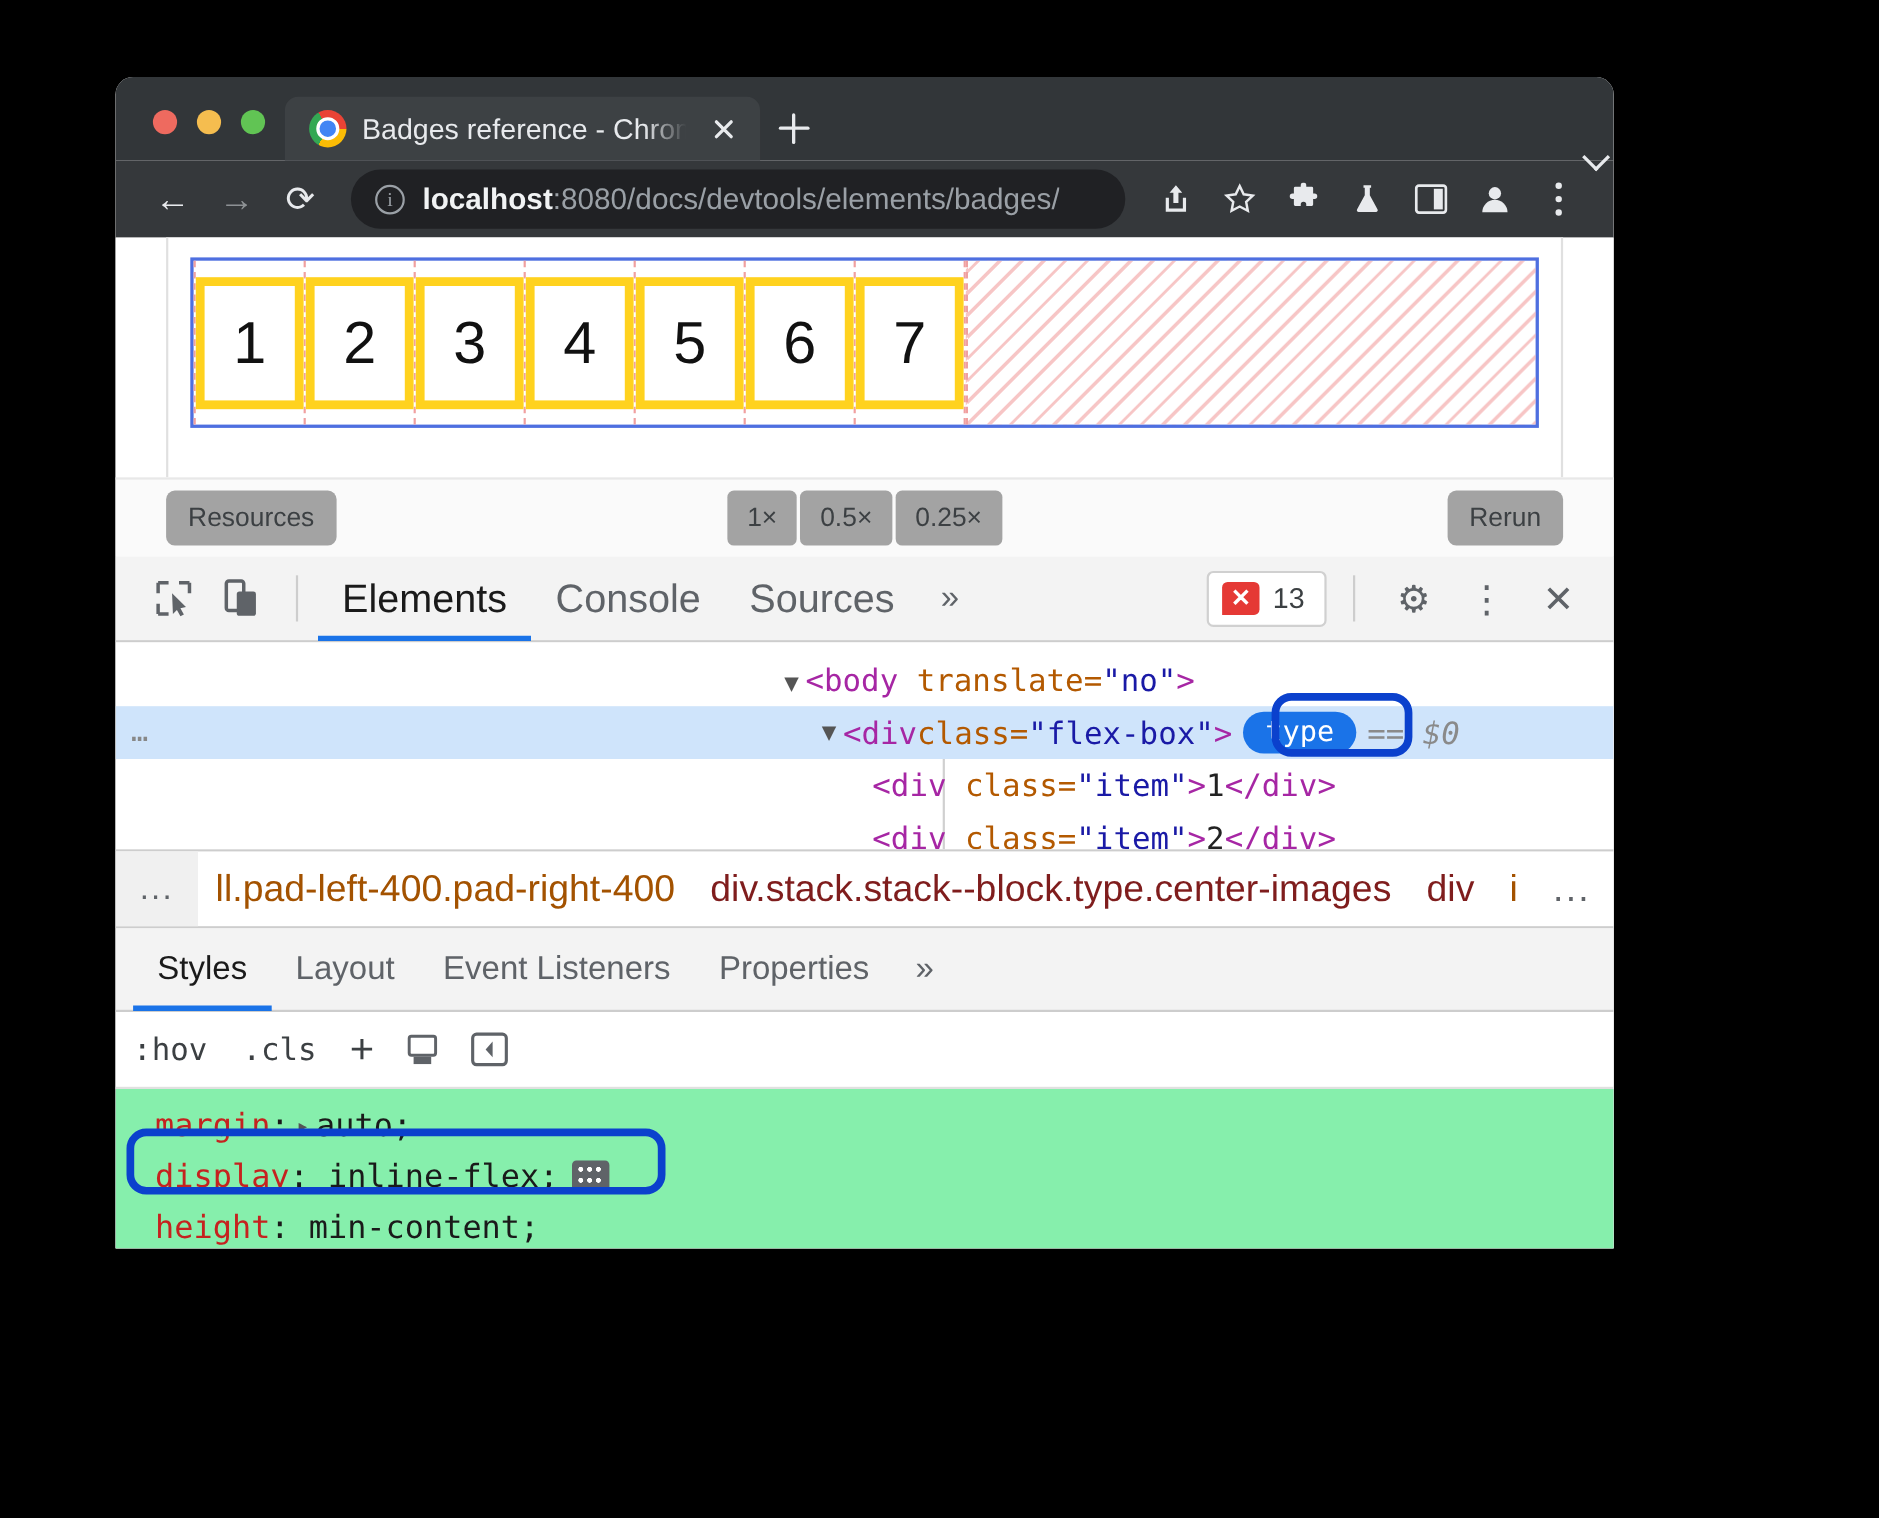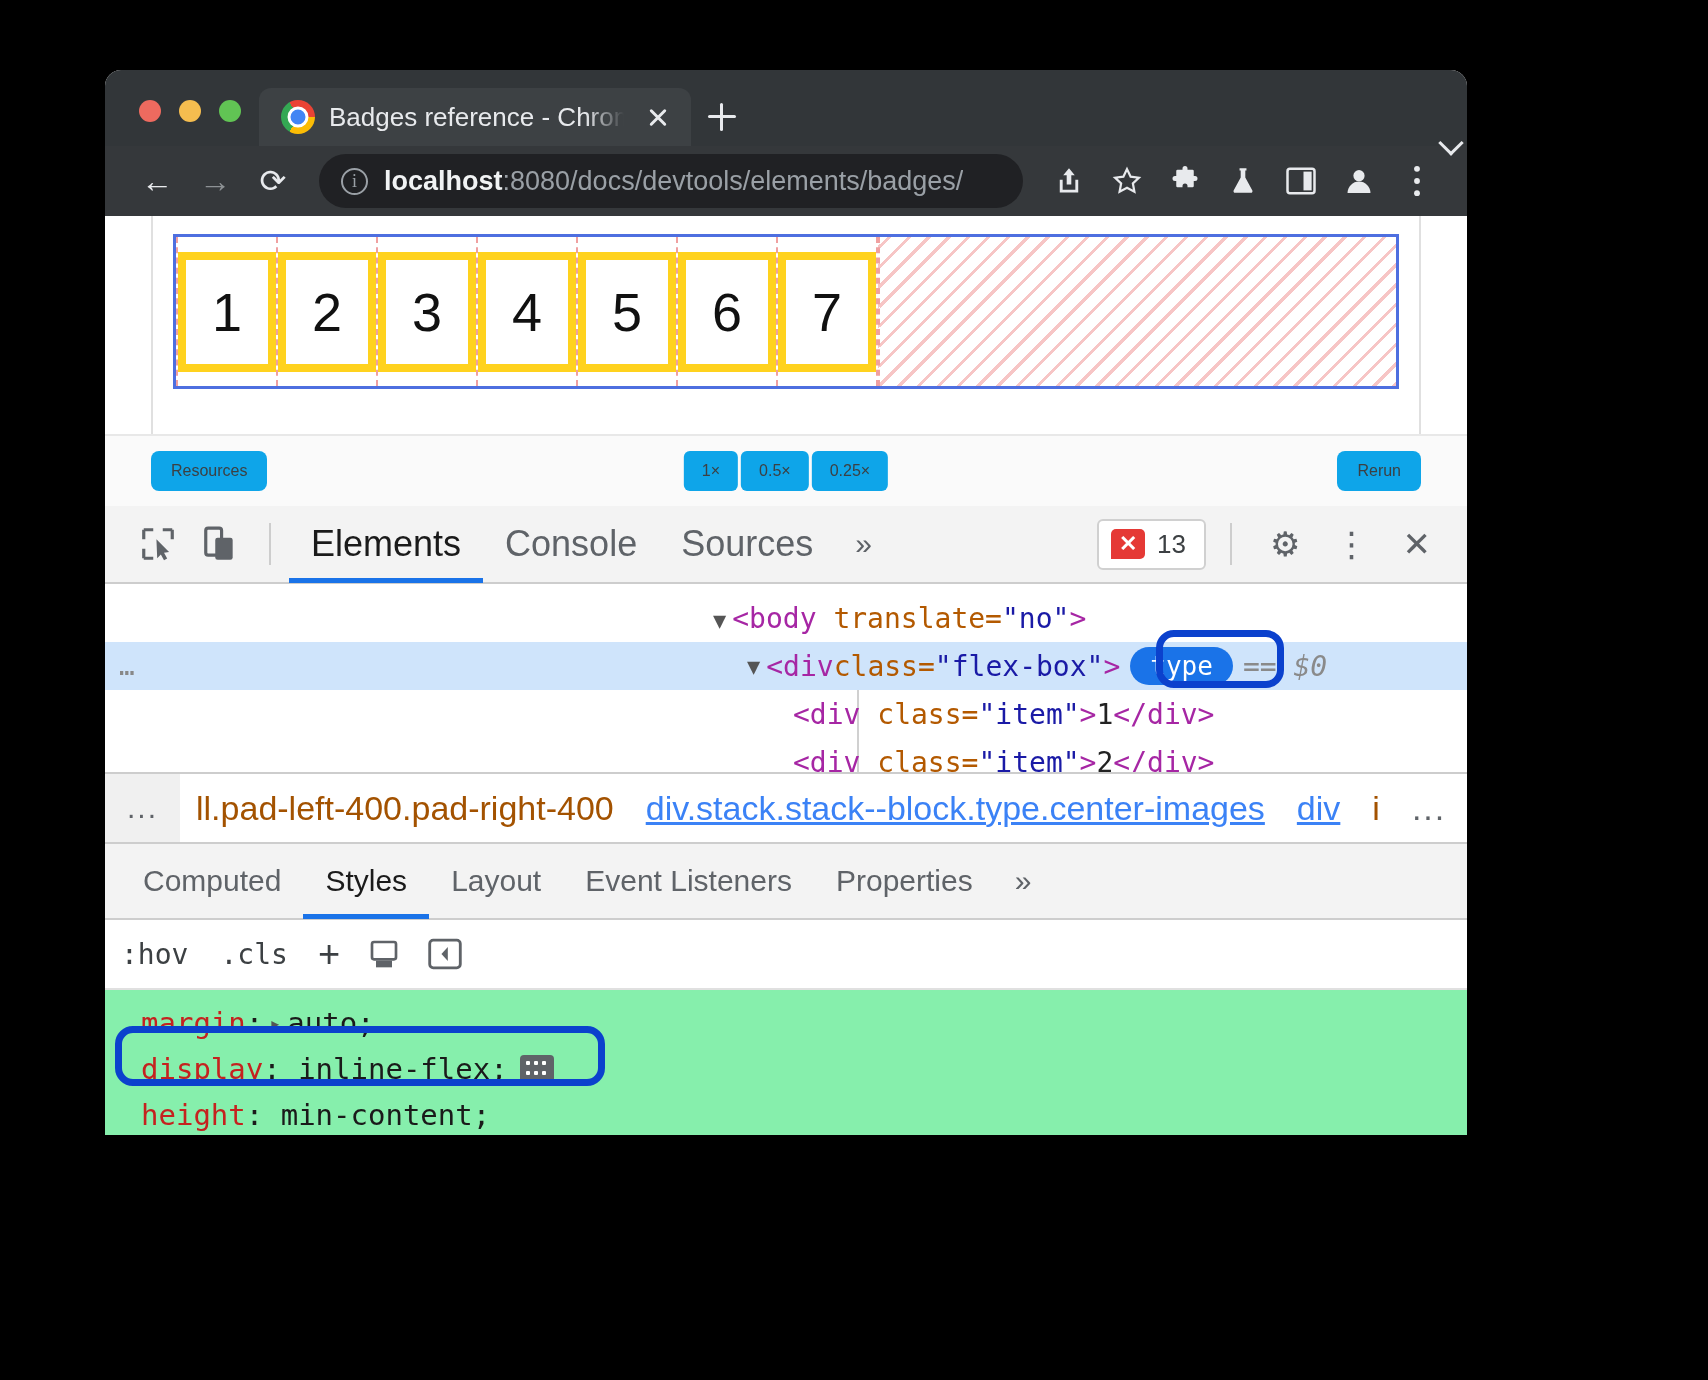--- a/index.html
+++ b/index.html
@@ -120,21 +120,21 @@
     background: repeating-linear-gradient(-45deg,
       rgba(240,150,150,0.55) 0 3px, rgba(255,255,255,0) 3px 6px,
       rgba(255,255,255,0) 6px 14px);
   }
 
   .viewport-toolbar {
     height: 72px; background: #fafafa; border-top: 2px solid #e8e8e8;
     display: flex; align-items: center; padding: 0 46px; position: relative;
   }
   .vt-btn {
-    background: #0ea5e9; border-radius: 8px; font-size: 16px; color: #3c4043;
+    background: #a3a3a3; border-radius: 8px; font-size: 24px; color: #3c4043;
     padding: 11px 20px; border: none; white-space: nowrap; text-align: center;
   }
   .zoom-group { position: absolute; left: 50%; transform: translateX(-50%); display: flex; gap: 3px; }
   .zoom-group .vt-btn { border-radius: 6px; padding: 11px 18px; }
   .vt-right { margin-left: auto; }
 
   
   .devtools { flex: 1; background: #fff; display: flex; flex-direction: column; min-height: 0; }
   .dt-tabbar {
     height: 78px; background: #f3f3f3; border-bottom: 2px solid #cdcdcd;
@@ -187,21 +187,21 @@
 
   
   .crumbs {
     height: 72px; background: #fff; border-top: 2px solid #cdcdcd; border-bottom: 2px solid #cdcdcd;
     display: flex; align-items: center; flex-shrink: 0; overflow: hidden;
   }
   .crumb-ell { background: #f0f0f0; padding: 0 22px; height: 72px; display: flex; align-items: center;
       color: #5f6368; font-size: 30px; letter-spacing: 2px; }
   .crumb { font-size: 34px; padding: 0 16px; white-space: nowrap; }
   .crumb.brown { color: #a35200; }
-  .crumb.purple { color: #3b82f6; text-decoration: underline; }
+  .crumb.purple { color: #7f1d1d; }
 
   
   .sp-tabbar {
     height: 76px; background: #f3f3f3; border-bottom: 2px solid #cdcdcd;
     display: flex; align-items: center; padding-left: 16px; flex-shrink: 0;
   }
   .sp-tab { font-size: 30px; color: #5f6368; padding: 0 22px; height: 76px; display: flex; align-items: center; white-space: nowrap; }
   .sp-tab.active { color: #1a1a1a; box-shadow: inset 0 -5px 0 #1a73e8; }
 
   .filterbar {
@@ -439,21 +439,20 @@
       <div class="crumbs">
         <span class="crumb-ell">...</span>
         <span class="crumb brown">ll.pad-left-400.pad-right-400</span>
         <span class="crumb purple">div.stack.stack--block.type.center-images</span>
         <span class="crumb purple">div</span>
         <span class="crumb brown">i</span>
         <span class="crumb" style="color:#5f6368; letter-spacing:2px;">...</span>
       </div>
 
       <div class="sp-tabbar">
-        <div class="sp-tab">Computed</div>
         <div class="sp-tab active">Styles</div>
         <div class="sp-tab">Layout</div>
         <div class="sp-tab">Event Listeners</div>
         <div class="sp-tab">Properties</div>
         <div class="dt-more">»</div>
       </div>
 
       <div class="filterbar">
         <span class="fb-btn">:hov</span>
         <span class="fb-btn">.cls</span>

